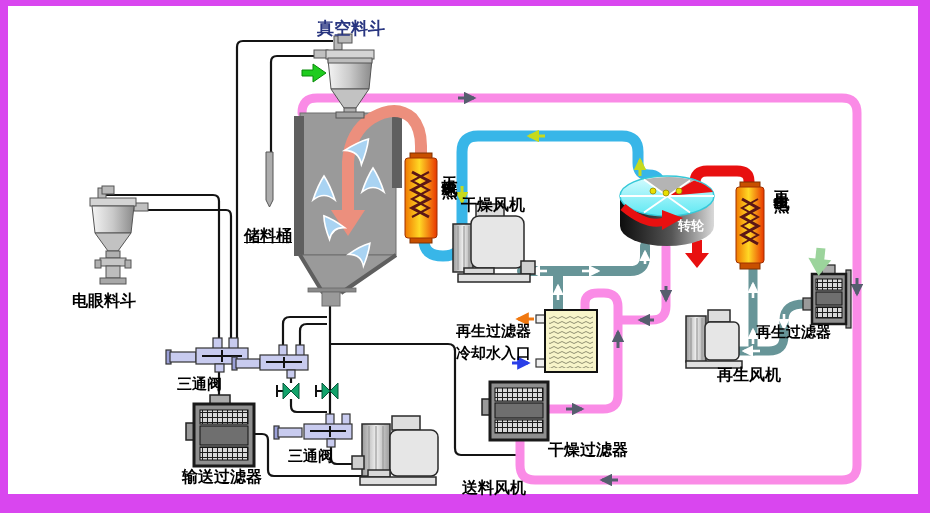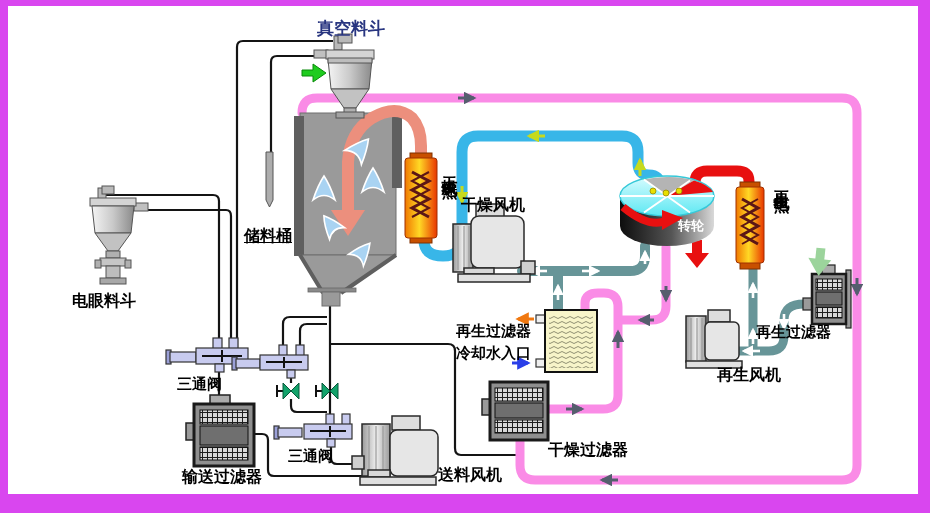--- a/index.html
+++ b/index.html
@@ -320,21 +320,21 @@
       <polygon points="808,259 831,259 820,276" fill="#9CD49C"></polygon>
     </g>
   </svg>
 
   <div class="lbl lbl-navy" style="left:317px; top:19px;">真空料斗</div>
   <div class="lbl" style="left:244px; top:227px;text-decoration:underline;">储料桶</div>
   <div class="lbl" style="left:72px;  top:292px;">电眼料斗</div>
   <div class="lbl lbl-sm" style="left:177px; top:375px;">三通阀</div>
   <div class="lbl lbl-sm" style="left:288px; top:447px;">三通阀</div>
   <div class="lbl" style="left:182px; top:468px;">输送过滤器</div>
-  <div class="lbl" style="left:438px; top:466px;">送料风机</div>
+  <div class="lbl" style="left:438px; top:479px;padding-left:24px;">送料风机</div>
   <div class="lbl lbl-v" style="left:440px; top:164px;">干燥电热</div>
   <div class="lbl" style="left:461px; top:196px;">干燥风机</div>
   <div class="lbl lbl-sm" style="left:456px; top:322px;">再生过滤器</div>
   <div class="lbl lbl-sm" style="left:456px; top:344px;">冷却水入口</div>
   <div class="lbl" style="left:548px; top:441px;">干燥过滤器</div>
   <div class="lbl lbl-white" style="left:678px; top:219px;">转轮</div>
   <div class="lbl lbl-v" style="left:772px; top:178px;">再生电热</div>
   <div class="lbl" style="left:717px; top:366px;text-align:right;">再生风机</div>
   <div class="lbl lbl-sm" style="left:756px; top:323px;">再生过滤器</div>
 </div>

